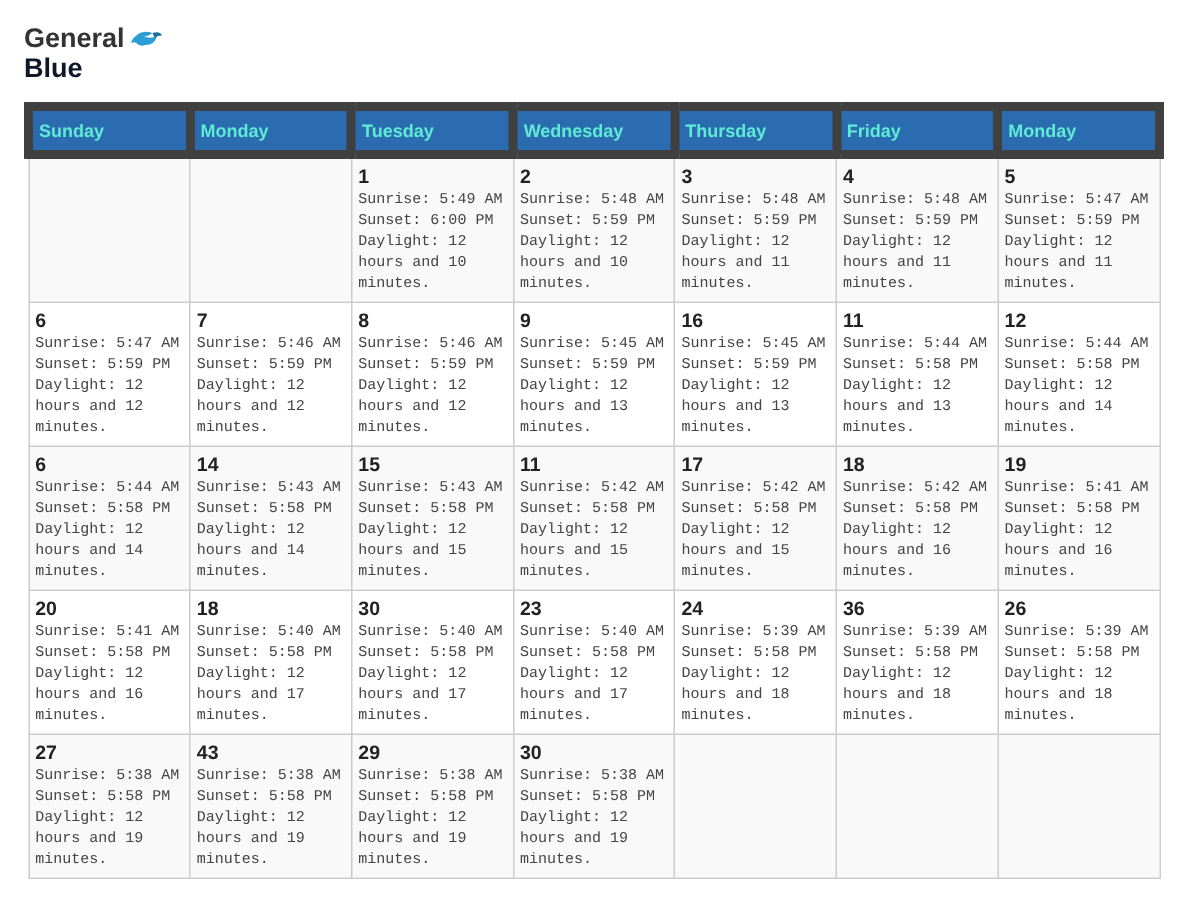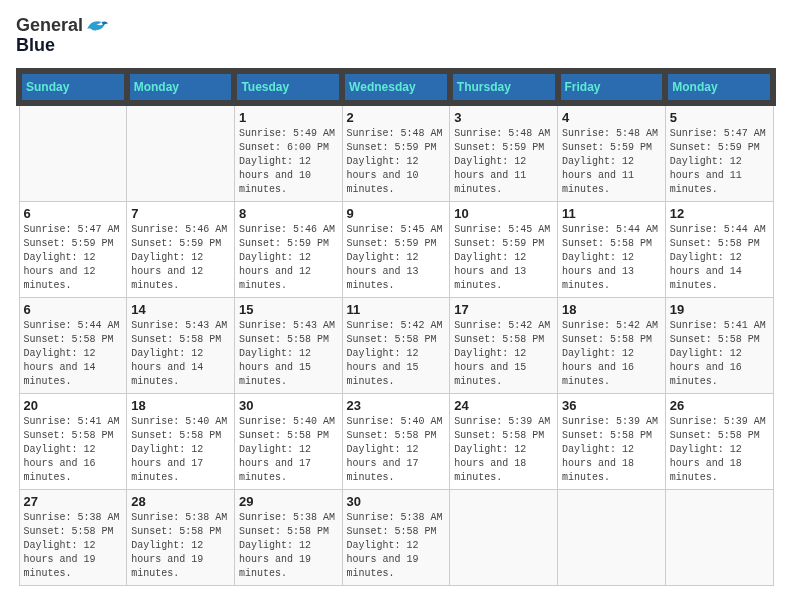--- a/index.html
+++ b/index.html
@@ -176,21 +176,21 @@
 Sunset: 5:59 PM
 Daylight: 12 hours and 12 minutes.</div>
         </td>
         <td>
           <span class="day-number">9</span>
           <div class="cell-content">Sunrise: 5:45 AM
 Sunset: 5:59 PM
 Daylight: 12 hours and 13 minutes.</div>
         </td>
         <td>
-          <span class="day-number">10</span>
+          <span class="day-number">16</span>
           <div class="cell-content">Sunrise: 5:45 AM
 Sunset: 5:59 PM
 Daylight: 12 hours and 13 minutes.</div>
         </td>
         <td>
           <span class="day-number">11</span>
           <div class="cell-content">Sunrise: 5:44 AM
 Sunset: 5:58 PM
 Daylight: 12 hours and 13 minutes.</div>
         </td>
@@ -290,21 +290,21 @@
         </td>
       </tr>
       <tr>
         <td>
           <span class="day-number">27</span>
           <div class="cell-content">Sunrise: 5:38 AM
 Sunset: 5:58 PM
 Daylight: 12 hours and 19 minutes.</div>
         </td>
         <td>
-          <span class="day-number">28</span>
+          <span class="day-number">43</span>
           <div class="cell-content">Sunrise: 5:38 AM
 Sunset: 5:58 PM
 Daylight: 12 hours and 19 minutes.</div>
         </td>
         <td>
           <span class="day-number">29</span>
           <div class="cell-content">Sunrise: 5:38 AM
 Sunset: 5:58 PM
 Daylight: 12 hours and 19 minutes.</div>
         </td>

